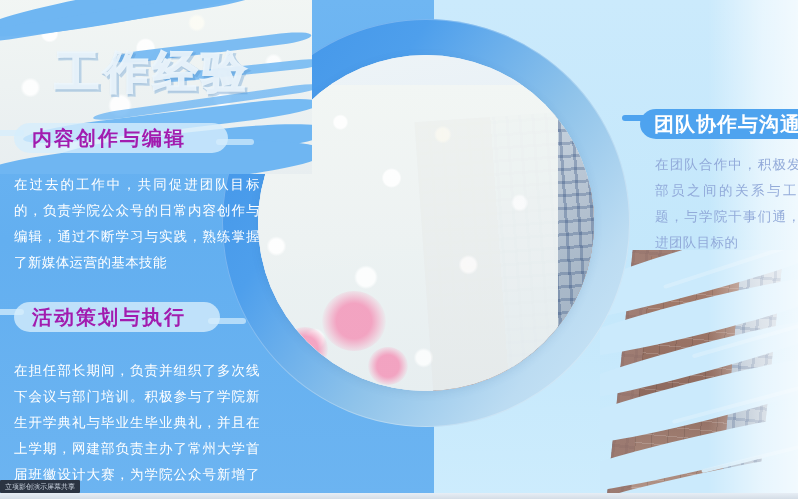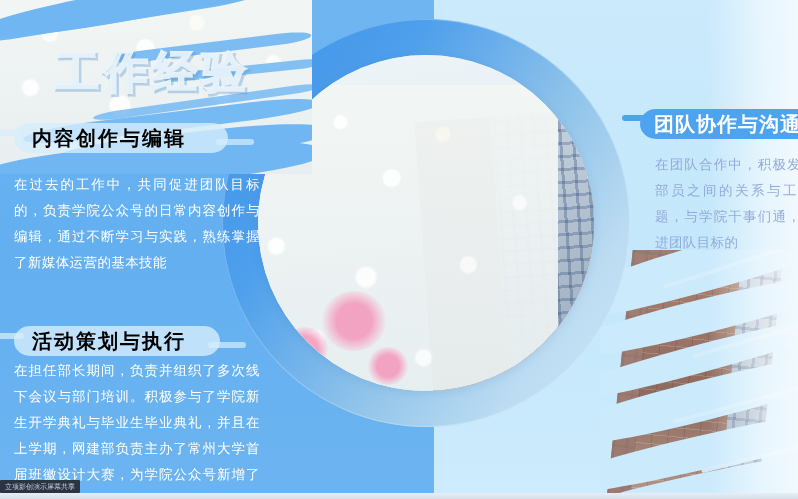--- a/index.html
+++ b/index.html
@@ -98,32 +98,32 @@
     border-radius:16px/15px;
   }
   .head .brush::before, .head .brush::after {
     content:""; position:absolute; height:6px; border-radius:4px;
   }
   .head .label { position:relative; z-index:2; font-weight:700; white-space:nowrap; }
 
   .head-light .brush { background:rgba(214,238,252,.80); }
   .head-light .brush::before { background:rgba(214,238,252,.75); left:-16px; top:7px; width:26px; }
   .head-light .brush::after  { background:rgba(214,238,252,.70); right:-26px; top:16px; width:38px; }
-  .head-light .label { color:#000000; }
+  .head-light .label { color:#a21caf; }
 
   .head-solid .brush { background:#4ea3ef; }
   .head-solid .brush::before { background:#4ea3ef; left:-18px; top:6px; width:28px; }
   .head-solid .brush::after  { background:#4ea3ef; right:-20px; top:17px; width:30px; }
   .head-solid .label { color:#ffffff; }
 
   #head1 { left:14px;  top:119px; }
   #head1 .brush { width:214px; }
   #head1 .label { font-size:20px; letter-spacing:2px; margin-left:18px; }
 
-  #head2 { left:14px;  top:322px; }
+  #head2 { left:14px;  top:298px; }
   #head2 .brush { width:206px; }
   #head2 .label { font-size:20px; letter-spacing:2px; margin-left:18px; }
 
   #head3 { left:640px; top:105px; }
   #head3 .brush { width:172px; }
   #head3 .label { font-size:20px; letter-spacing:1px; margin-left:14px; }
 
   
   .para {
     position:absolute; font-size:13.5px; line-height:26px;

